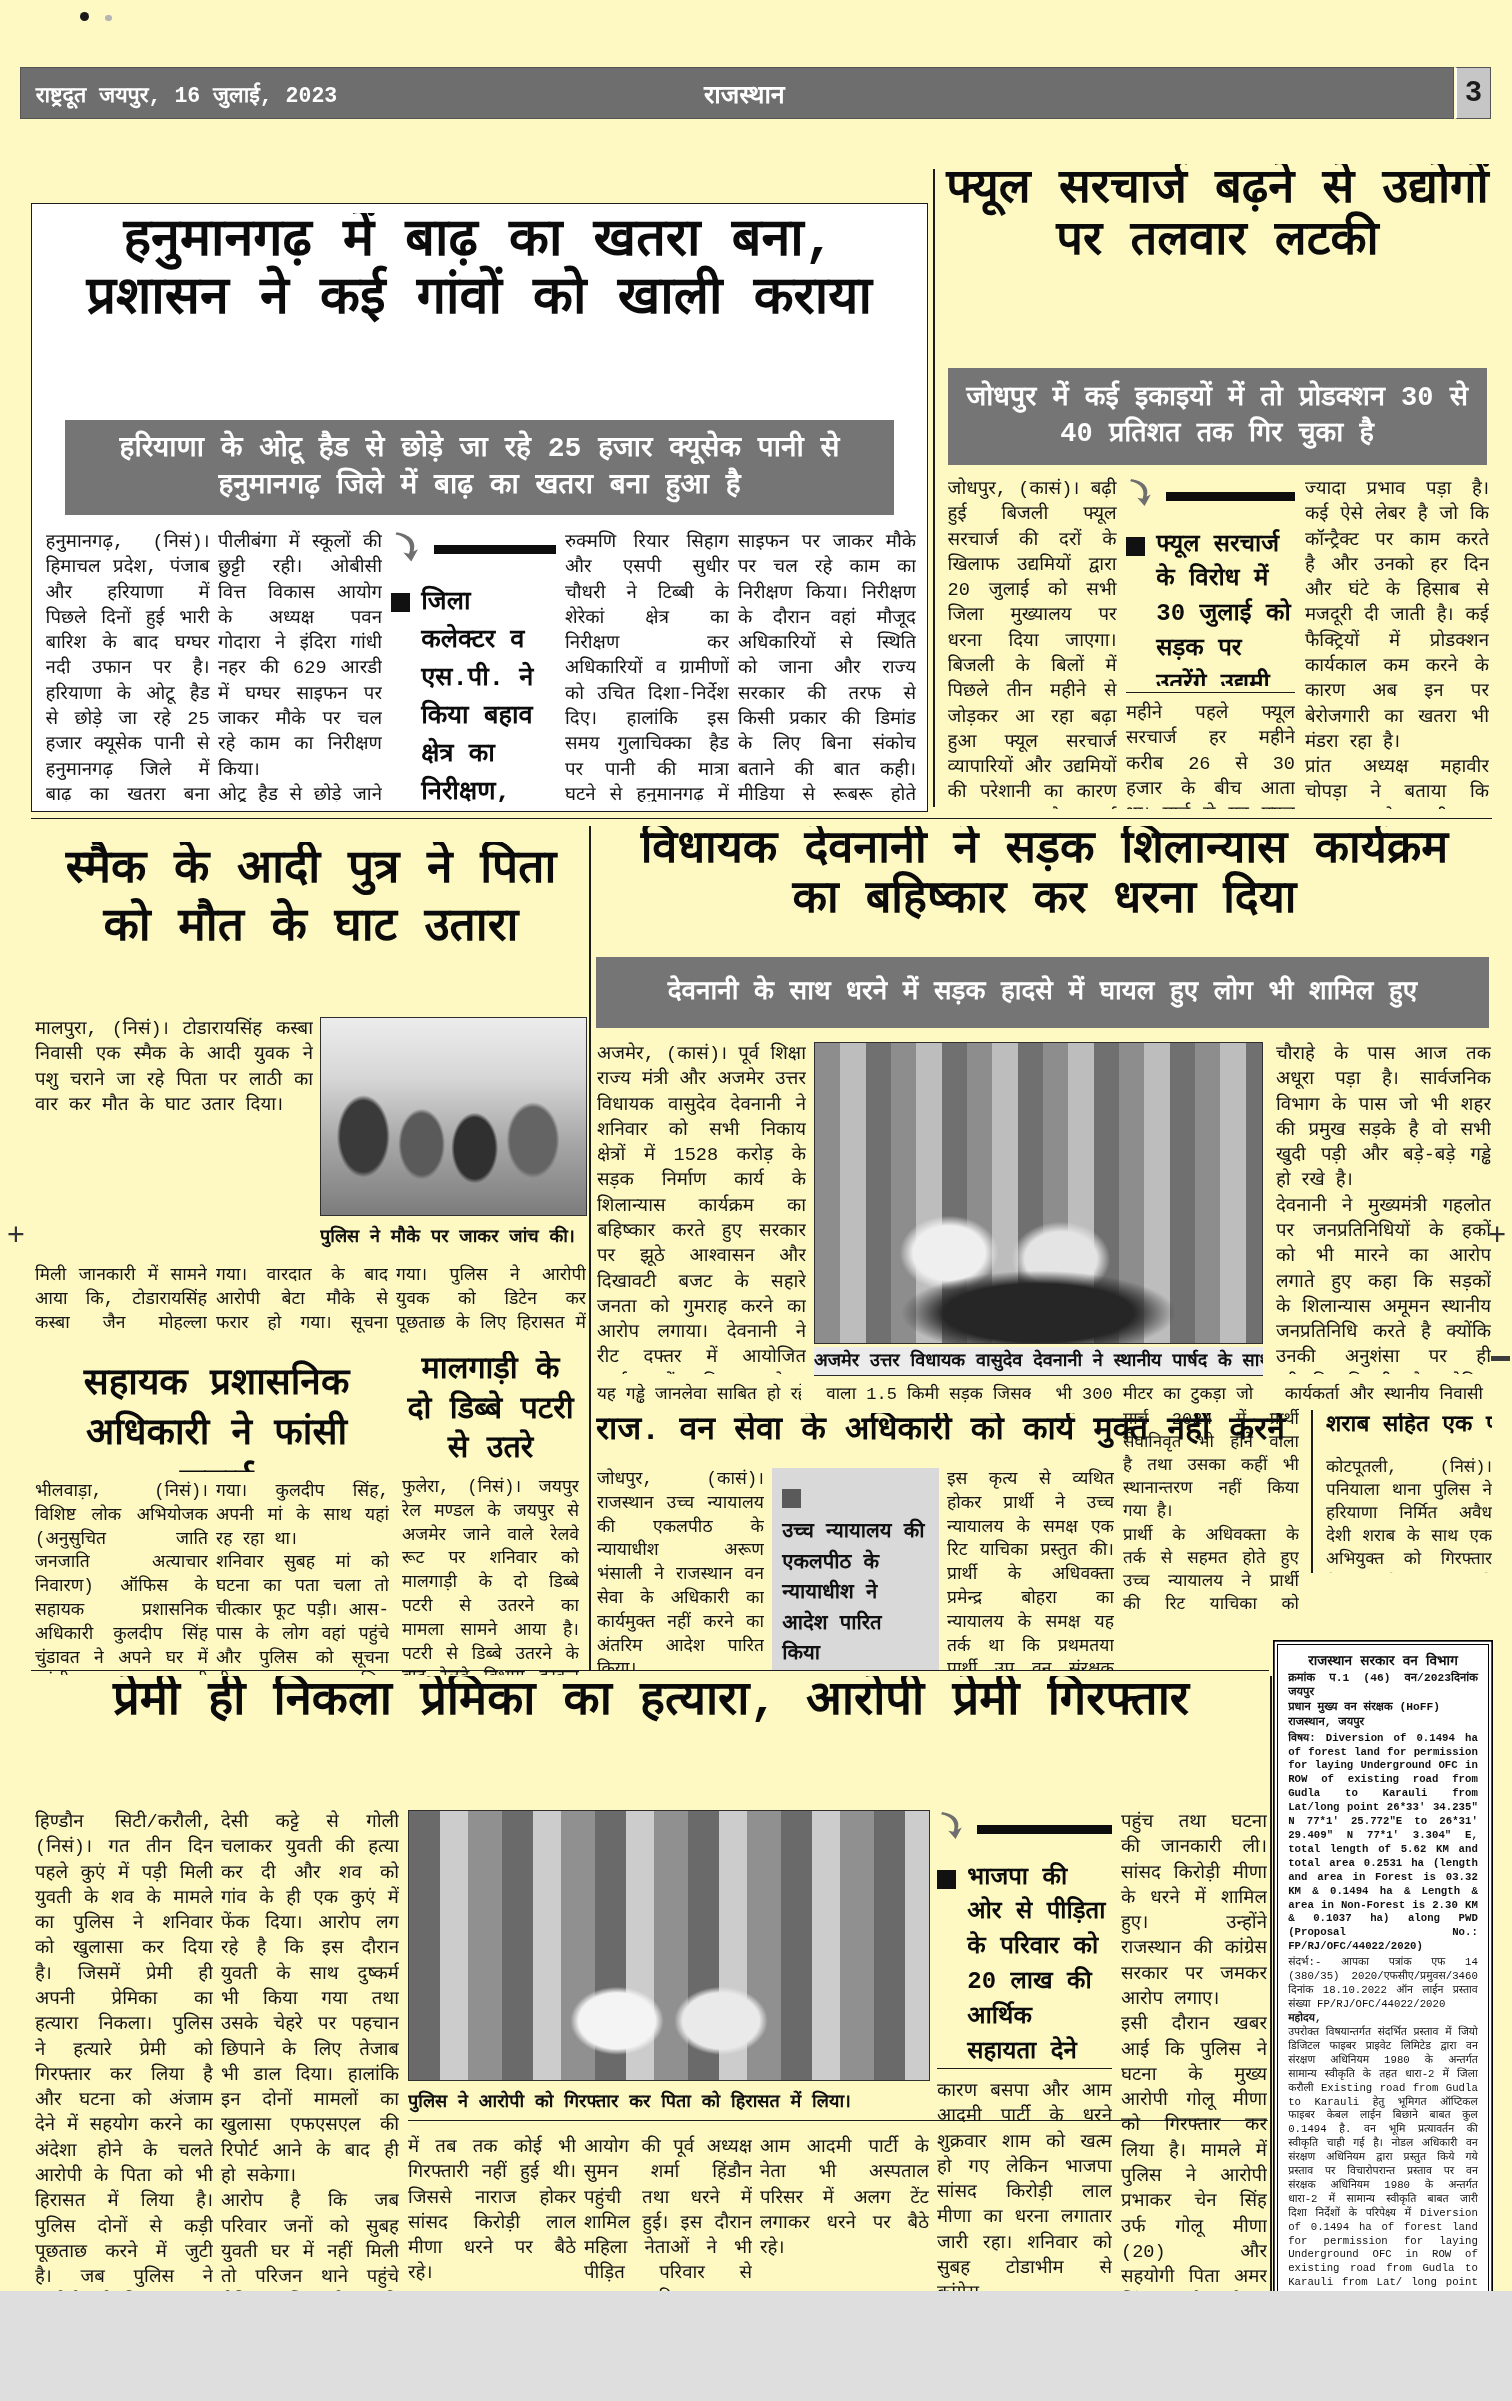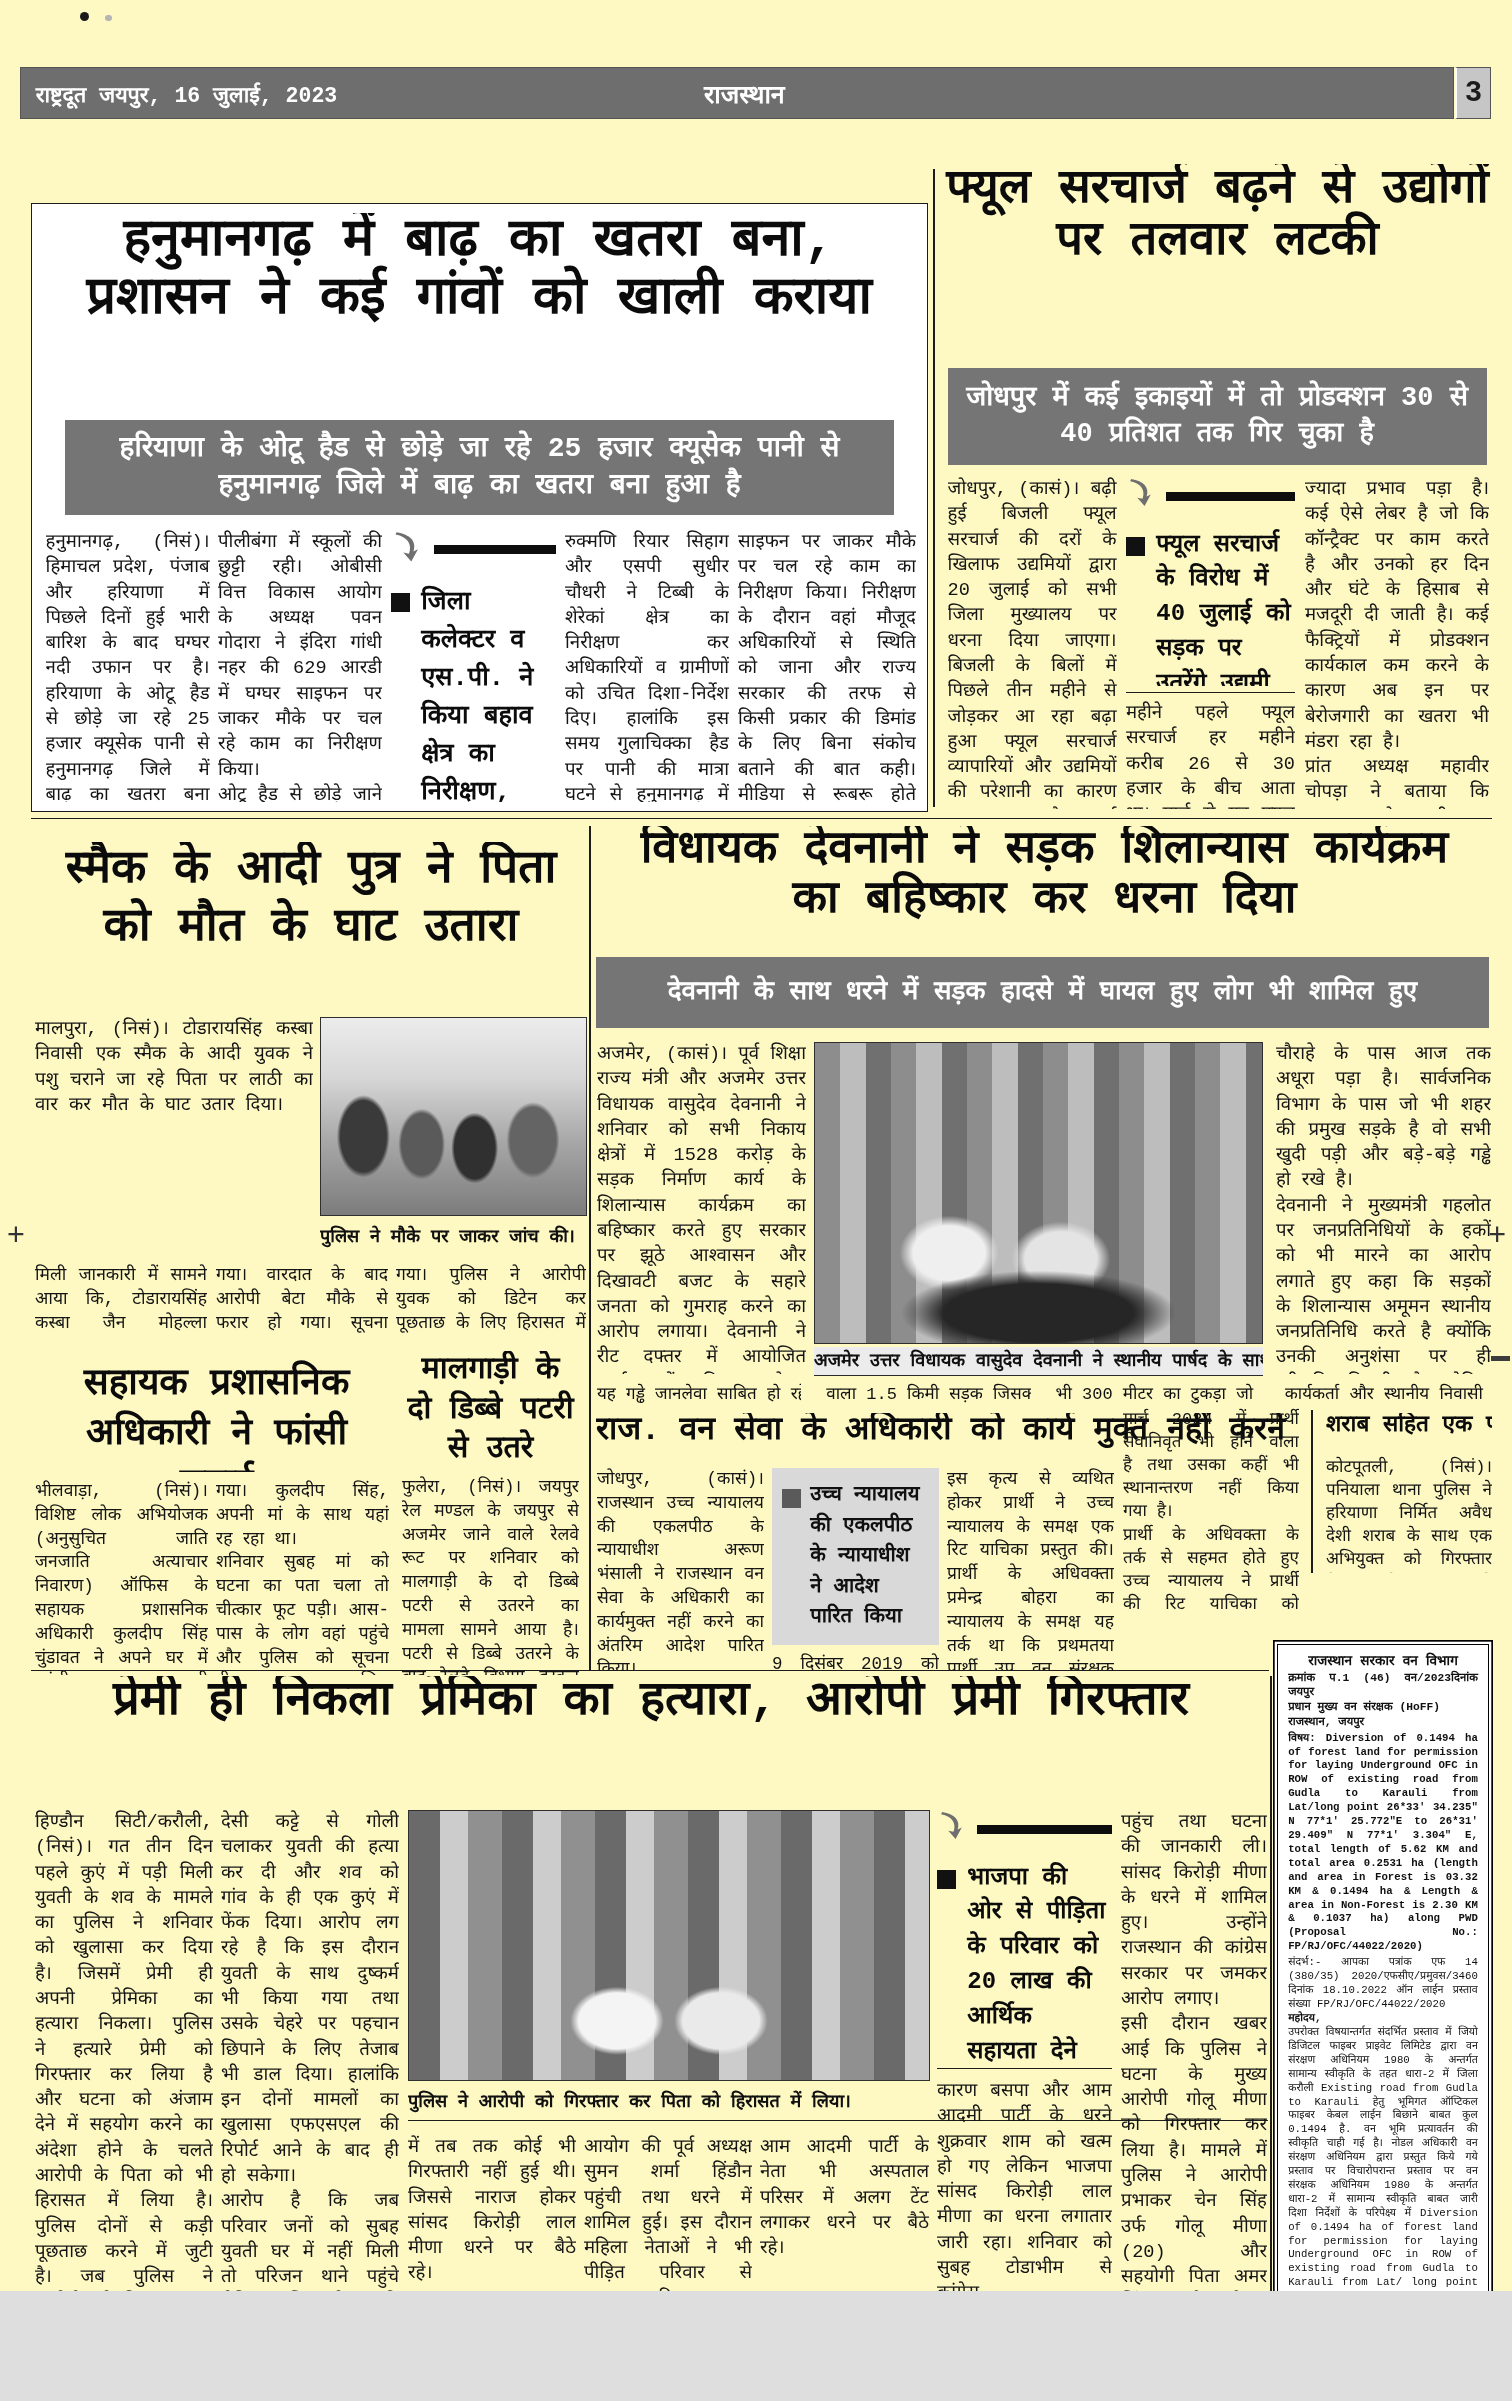--- a/index.html
+++ b/index.html
@@ -106,21 +106,21 @@
       <div class="arrowbar">
         <span>
           <svg width="33" height="33" viewBox="0 0 64 64">
               <path d="M10 4 C34 8 46 20 40 38 L48 34 L36 56 L22 40 L32 42 C38 26 30 12 8 8 Z" fill="#6f6f6f"></path>
             </svg>
         </span>
         <div class="bar"></div>
       </div>
       <div class="bullet-item" style="margin-bottom:14.7px;">
         <span class="sq"></span>
-        <span style="font-size:24px;line-height:1.45;">फ्यूल सरचार्ज के विरोध में 40 जुलाई को सड़क पर उतरेंगे उद्यमी</span>
+        <span style="font-size:24px;line-height:1.45;">फ्यूल सरचार्ज के विरोध में 30 जुलाई को सड़क पर उतरेंगे उद्यमी</span>
       </div>
 
     </div>
     <div class="abs hrule" style="left:184px;top:534px;width:169px;height:1.1px;"></div>
     <div class="abs body-col" style="left:184px;top:543px;width:169px;height:108px;">महीने पहले फ्यूल सरचार्ज हर महीने करीब 26 से 30 हजार के बीच आता था। मार्च से यह फ्यूल सरचार्ज की राशि बढ़नी शुरू हुई अब जून महीने में यह राशि 1 लाख 65 हजार तक आई है यानि 5 गुना तक भर बढ़ा है। एसआरएम एलॉयज नाम की एक और फैक्ट्री है। पिछले साल मई और जून माह में 37 से 40 हजार के बीच फ्यूल सरचार्ज भर रहे थे। इस महीने में 2 लाख 70 का फ्यूल सरचार्ज जुड़ा है। यानि करीब 6 गुना।
 बेरोजगारी की तलवार लटकी :- स्टील, टैक्स्टाइल, ग्वार गम और प्लास्टिक जैसी इकाइयों में सबसे</div>
     <div class="abs body-col" style="left:363px;top:319px;width:184px;height:332px;">ज्यादा प्रभाव पड़ा है। कई ऐसे लेबर है जो कि कॉन्ट्रैक्ट पर काम करते है और उनको हर दिन और घंटे के हिसाब से मजदूरी दी जाती है। कई फैक्ट्रियों में प्रोडक्शन कार्यकाल कम करने के कारण अब इन पर बेरोजगारी का खतरा भी मंडरा रहा है।
 प्रांत अध्यक्ष महावीर चोपड़ा ने बताया कि राजस्थान के सभी 33 जिलों और जोधपुर प्रांत के सभी जिलों में 20 जुलाई को उद्यमी इन बढ़ी हुई फ्यूल सरचार्ज दरों के खिलाफ धरना देंगे। सरकार को चेताया जाएगा कि यदि इन दरों में कमी नहीं की गई तो आने वाले दिनों में बड़ा आंदोलन खड़ा किया जाएगा।
 लघु उद्योग भारती के राष्ट्रीय महामंत्री घनश्याम ओझा ने बताया कि बढ़े हुए फ्यूल सरचार्ज के कारण बिजली के बिल कई गुना तक बढ़ गए है। इसी कारण कई छोटी इकाइयां बुरी तरह से प्रभावित हुई है। हालात यह है कि 30 से 40 प्रतिशत प्रोडक्शन कम हुआ है। टैक्स्टाइल उद्यमी वरुण बताते है कि कई घंटे तक कामकाज बंद रखना पड़ रहा है। कई उद्यमियों की यह समस्या आ रही है</div>
   </div>
@@ -157,21 +157,21 @@
     <span>यह गड्ढे जानलेवा साबित हो रहे है। इन गड्ढों के</span>
     <span>वाला 1.5 किमी सड़क जिसका अभी तक शुरू</span>
     <span>भी 300 मीटर का टुकड़ा जो टेलीफोन एक्सचेंज</span>
     <span>कार्यकर्ता और स्थानीय निवासी सहभागी बने।</span>
   </div>
 
   <div class="abs headline" style="left:596px;top:1413px;width:704px;height:43px;font-size:32px;white-space:nowrap;">राज. वन सेवा के अधिकारी को कार्य मुक्त नहीं करने का आदेश</div>
   <div class="abs body-col" style="left:597px;top:1468px;width:167px;height:203px;font-size:17.5px;">जोधपुर, (कासं)। राजस्थान उच्च न्यायालय की एकलपीठ के न्यायाधीश अरूण भंसाली ने राजस्थान वन सेवा के अधिकारी का कार्यमुक्त नहीं करने का अंतरिम आदेश पारित किया।
 ज्ञानचंद जो राजस्थान वन सेवा के अधिकारी है वर्तमान में वर्ष 2019 से वो उप वन संरक्षक नागौर के पद पर पदस्थापन उप वन संरक्षक नागौर के पद पर हुआ व इसी क्रम में उन्होंने दिनांक</div>
   <div class="abs" style="left:772px;top:1468px;width:167px;height:203px;overflow:hidden;">
-    <div class="graybox" style="margin-bottom:8px;">
+    <div class="graybox" style="margin-bottom:8px;flex-direction:column;">
       <span class="sq" style="background:#5a5a5a;"></span>
       <span style="font-size:20.3px;line-height:1.5;">उच्च न्यायालय की एकलपीठ के न्यायाधीश ने आदेश पारित किया</span>
     </div>
     <div class="body-col" style="font-size:17.5px;height:62px;">9 दिसंबर 2019 को कार्यग्रहण कर लिया। इनके कार्यग्रहण के पश्चात् 20 जून 2023 के आदेश से उनके स्थान गया। मगर प्रार्थी को कहीं पर भी पदस्थापन नहीं किया गया। विभाग के</div>
   </div>
   <div class="abs body-col" style="left:947px;top:1468px;width:167px;height:203px;font-size:17.5px;">इस कृत्य से व्यथित होकर प्रार्थी ने उच्च न्यायालय के समक्ष एक रिट याचिका प्रस्तुत की। प्रार्थी के अधिवक्ता प्रमेन्द्र बोहरा का न्यायालय के समक्ष यह तर्क था कि प्रथमतया प्रार्थी उप वन संरक्षक नागौर के पद पर वर्ष 2019 से निर्बाध रूप से कार्य कर रहा है। प्रार्थी का वर्तमान स्थान पर कार्यरत होने के बावजूद व प्रार्थी के स्थान पर कर दिया गया। प्रार्थी के अधिवक्ता का आगे यह तर्क था कि</div>
   <div class="abs body-col" style="left:1123px;top:1408px;width:176px;height:203px;font-size:17px;">मार्च 2024 में प्रार्थी सेवानिवृत भी होने वाला है तथा उसका कहीं भी स्थानान्तरण नहीं किया गया है।
 प्रार्थी के अधिवक्ता के तर्क से सहमत होते हुए उच्च न्यायालय ने प्रार्थी की रिट याचिका को अंतरिम रूप से ग्राह्य करते हुये मुख्य वन संरक्षक व सचिव, वन विभाग तथा सह सचिव को नोटिस जारी करते हुए 20 जून 2023 को कार्यमुक्त नहीं किया।</div>
 
   <div class="abs vrule" style="left:1311px;top:1410px;height:163px;"></div>

